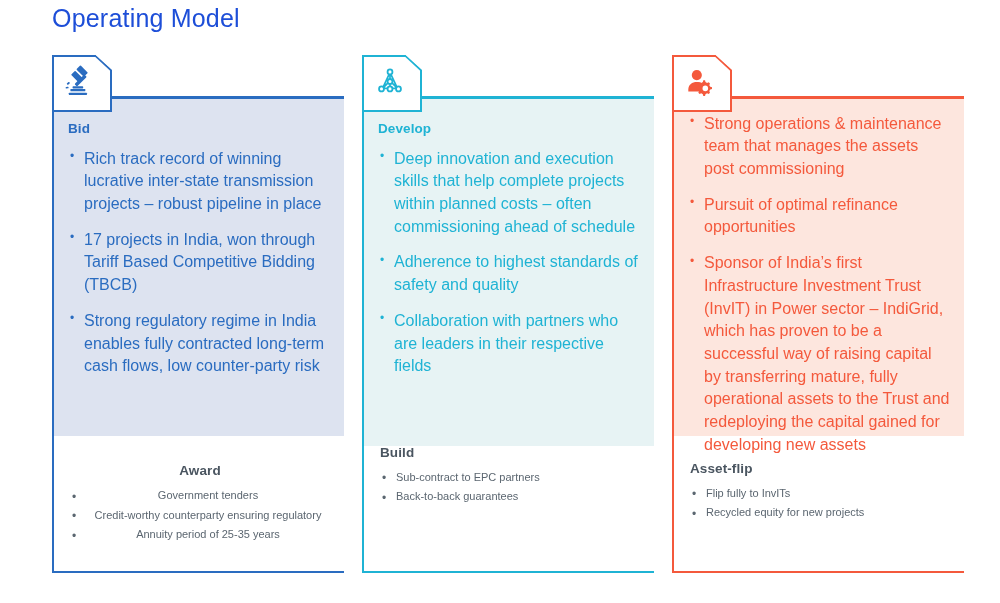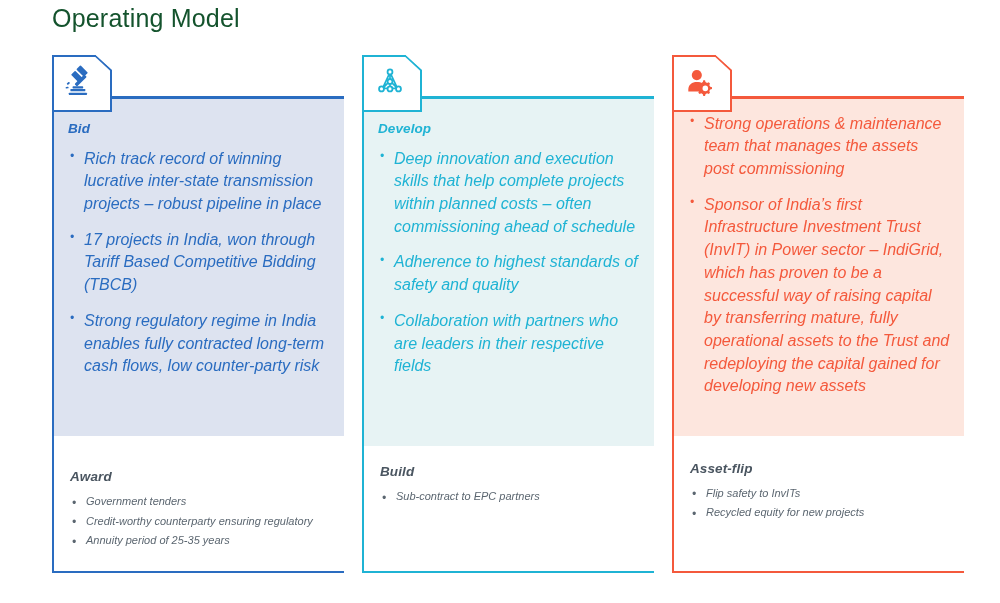--- a/index.html
+++ b/index.html
@@ -19,33 +19,32 @@
     background: #ffffff;
   }
 
   
   .slide-title {
     position: absolute;
     left: 52px;
     top: 4px;
     font-size: 25px;
     font-weight: 400;
-    color: #14532d;
+    color: #1d4ed8;
     letter-spacing: 0.2px;
     white-space: nowrap;
   }
 
   
   .columns {
     position: absolute;
     left: 0;
     top: 55px;
     width: 993px;
     height: 520px;
-    font-style: italic;
   }
 
   .col {
     position: absolute;
     top: 0;
     width: 292px;
     height: 518px;
   }
   .col-1 { left: 52px; }
   .col-2 { left: 362px; }
@@ -152,21 +151,21 @@
   }
 
   
   .lower {
     position: absolute;
     left: 0;
     right: 0;
     bottom: 0;
     padding: 0 14px 10px 16px;
   }
-  .col-1 .lower { bottom: 8px; }
+  .col-1 .lower { bottom: 14px; text-align: center; }
   .col-2 .lower { bottom: 52px; }
   .col-3 .lower { bottom: 36px; }
 
   .lower .section-head {
     color: #4a5560;
     margin-bottom: 10px;
   }
   .lower ul.bullets li {
     color: #5b6670;
     margin-bottom: 4px;
@@ -260,20 +259,21 @@
               <li>Adherence to highest standards of safety and quality</li>
               <li>Collaboration with partners who are leaders in their respective fields</li>
             </ul>
           </div>
         </div>
 
         <div class="lower">
           <div class="section-head">Build</div>
           <ul class="bullets">
             <li>Sub-contract to EPC partners</li>
+            <li>Back-to-back guarantees</li>
           </ul>
         </div>
       </div>
     </div>
 
     <div class="col col-3 c-red">
 
       <div class="icon-badge">
         <div class="badge-fill"></div>
         <div class="badge-inner"></div>
@@ -289,29 +289,30 @@
         </svg>
       </div>
 
       <div class="card">
         <div class="card-topline"></div>
 
         <div class="tint">
           <div class="tint-inner">
             <ul class="bullets">
               <li>Strong operations &amp; maintenance team that manages the assets post commissioning</li>
+              <li>Pursuit of optimal refinance opportunities</li>
               <li>Sponsor of India’s first Infrastructure Investment Trust (InvIT) in Power sector – IndiGrid, which has proven to be a successful way of raising capital by transferring mature, fully operational assets to the Trust and redeploying the capital gained for developing new assets</li>
             </ul>
           </div>
         </div>
 
         <div class="lower">
           <div class="section-head">Asset-flip</div>
           <ul class="bullets">
-            <li>Flip safety to InvITs</li>
+            <li>Flip fully to InvITs</li>
             <li>Recycled equity for new projects</li>
           </ul>
         </div>
       </div>
     </div>
 
   </div>
 </div>
 
 </body></html>

